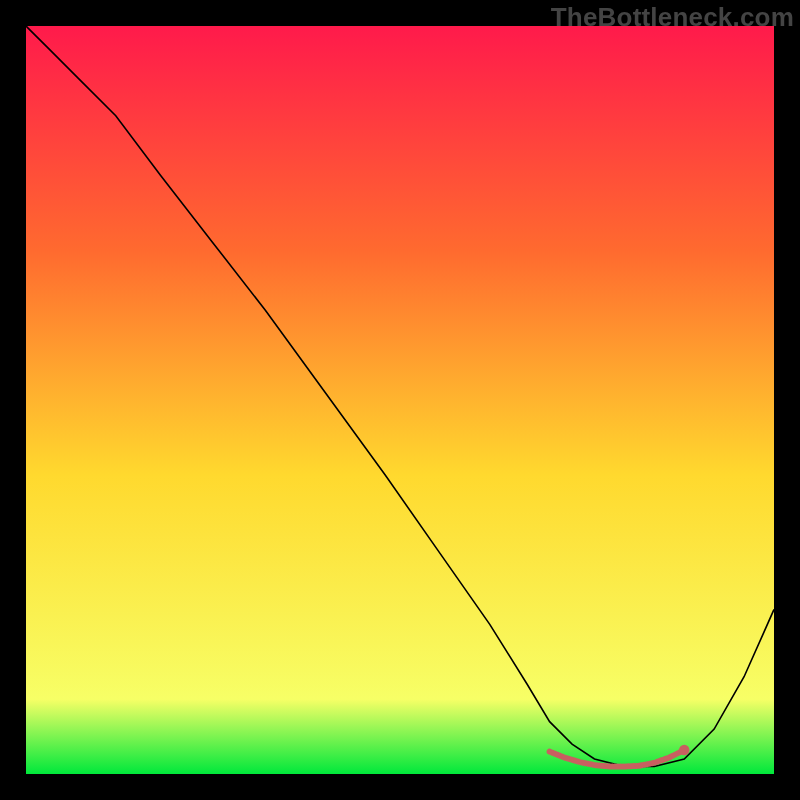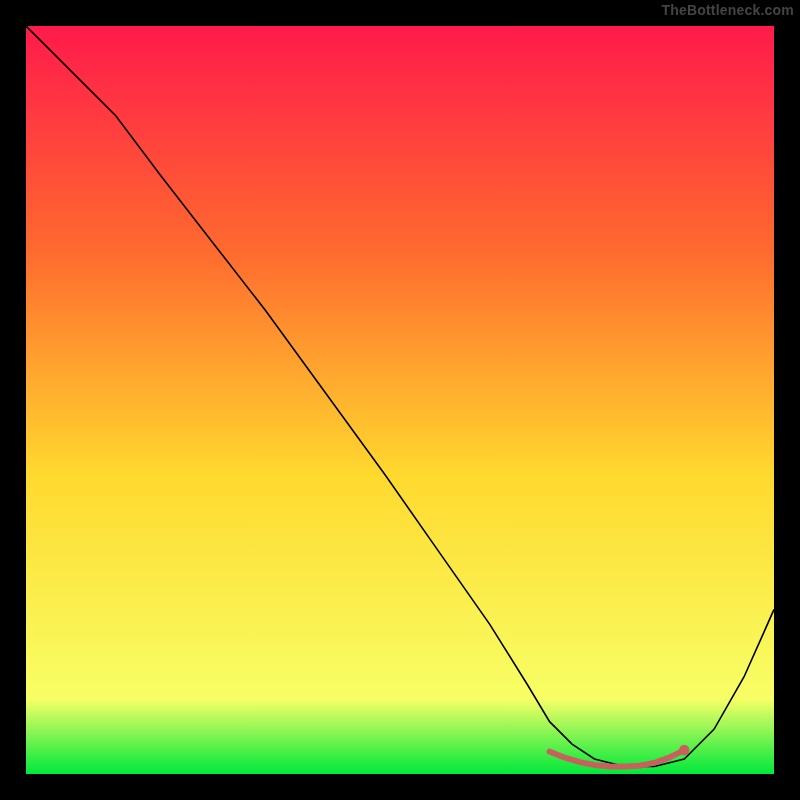--- a/index.html
+++ b/index.html
@@ -15,21 +15,21 @@
     position: relative;
     width: 800px;
     height: 800px;
     background: #000;
   }
   .watermark {
     position: absolute;
     top: 2px;
     right: 6px;
     color: #444;
-    font-size: 14px;
+    font-size: 26px;
     font-weight: 600;
     letter-spacing: 0.2px;
     user-select: none;
   }
   svg.plot {
     position: absolute;
     left: 26px;
     top: 26px;
     width: 748px;
     height: 748px;

